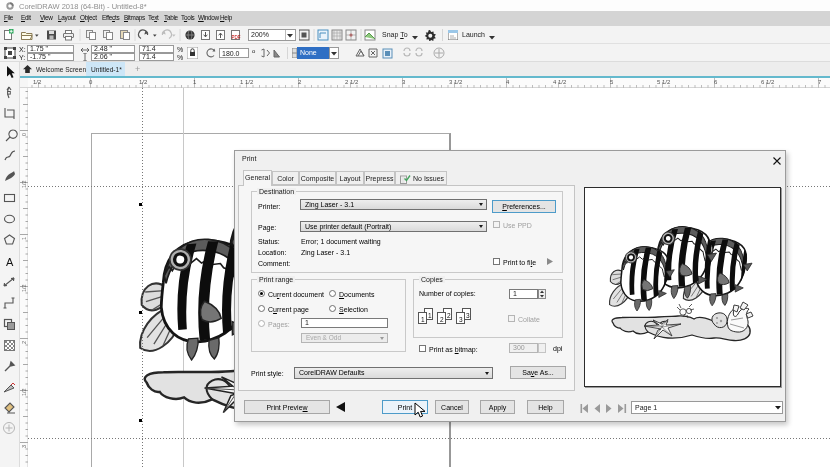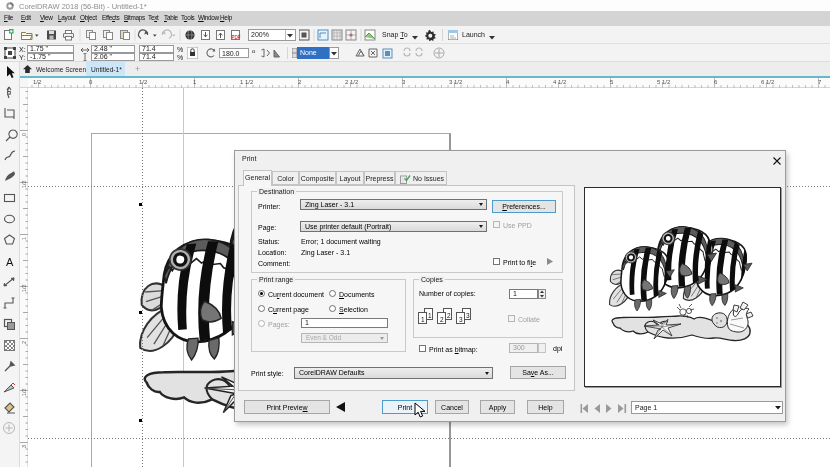--- a/index.html
+++ b/index.html
@@ -39,21 +39,21 @@
 .tab{position:absolute;background:#efefef;border:1px solid #c4c4c4;text-align:center;font-size:7px;padding-top:3px;height:14px;top:20px;}
 </style></head>
 <body>
 
 <div class="abs" id="titlebar">
   <svg class="abs" style="left:6px;top:2px" width="8" height="8">
       <circle cx="4" cy="4" r="3.7" fill="#999"></circle>
       <path d="M4,0.5 A3.5,3.5 0 0,1 7.5,4 L4,4 Z" fill="#777"></path>
       <circle cx="4" cy="4" r="1.8" fill="#fdfdfd"></circle>
     </svg>
-  <span class="abs" style="left:19px;top:2px;color:#8f8f8f;font-size:7.5px;">CorelDRAW 2018 (56-Bit) - Untitled-1*</span>
+  <span class="abs" style="left:19px;top:2px;color:#8f8f8f;font-size:7.5px;">CorelDRAW 2018 (64-Bit) - Untitled-8*</span>
 </div>
 
 <div class="abs" id="menubar">
   <span class="mi" style="left:4px"><span class="u">F</span>ile</span>
   <span class="mi" style="left:21px"><span class="u">E</span>dit</span>
   <span class="mi" style="left:40px"><span class="u">V</span>iew</span>
   <span class="mi" style="left:58px"><span class="u">L</span>ayout</span>
   <span class="mi" style="left:80px"><span class="u">O</span>bject</span>
   <span class="mi" style="left:102px">Effe<span class="u">c</span>ts</span>
   <span class="mi" style="left:124px"><span class="u">B</span>itmaps</span>

